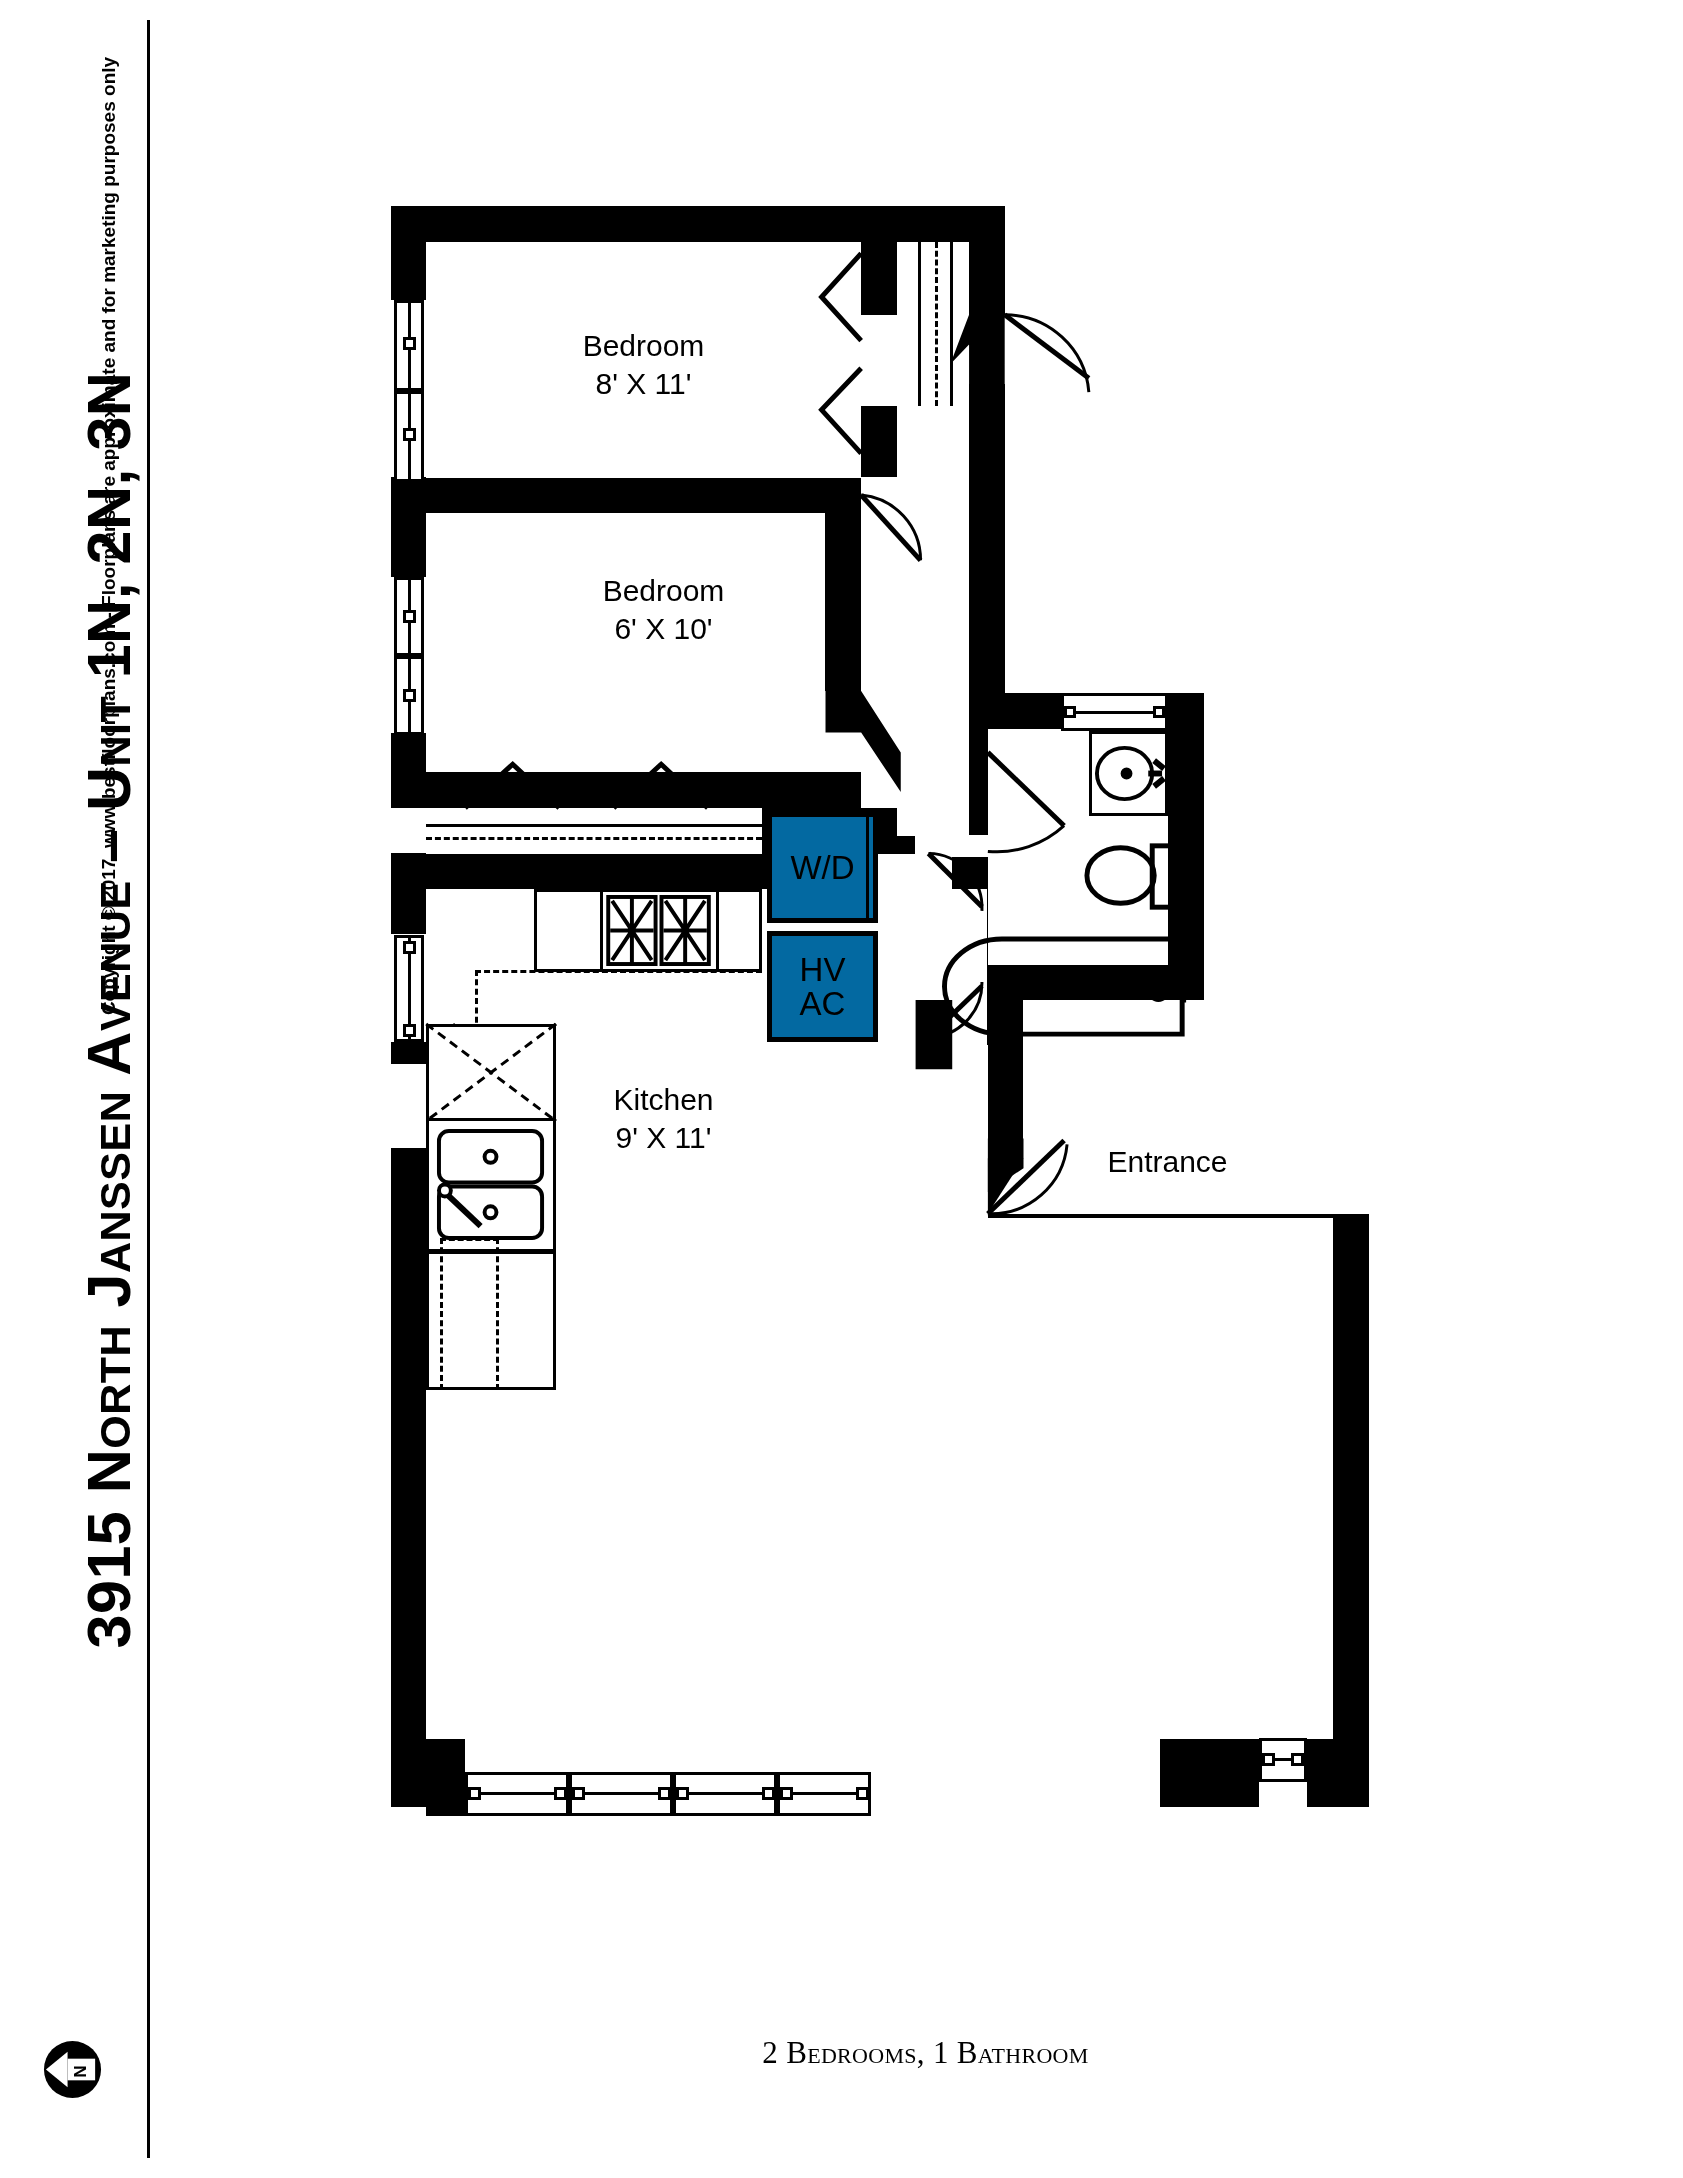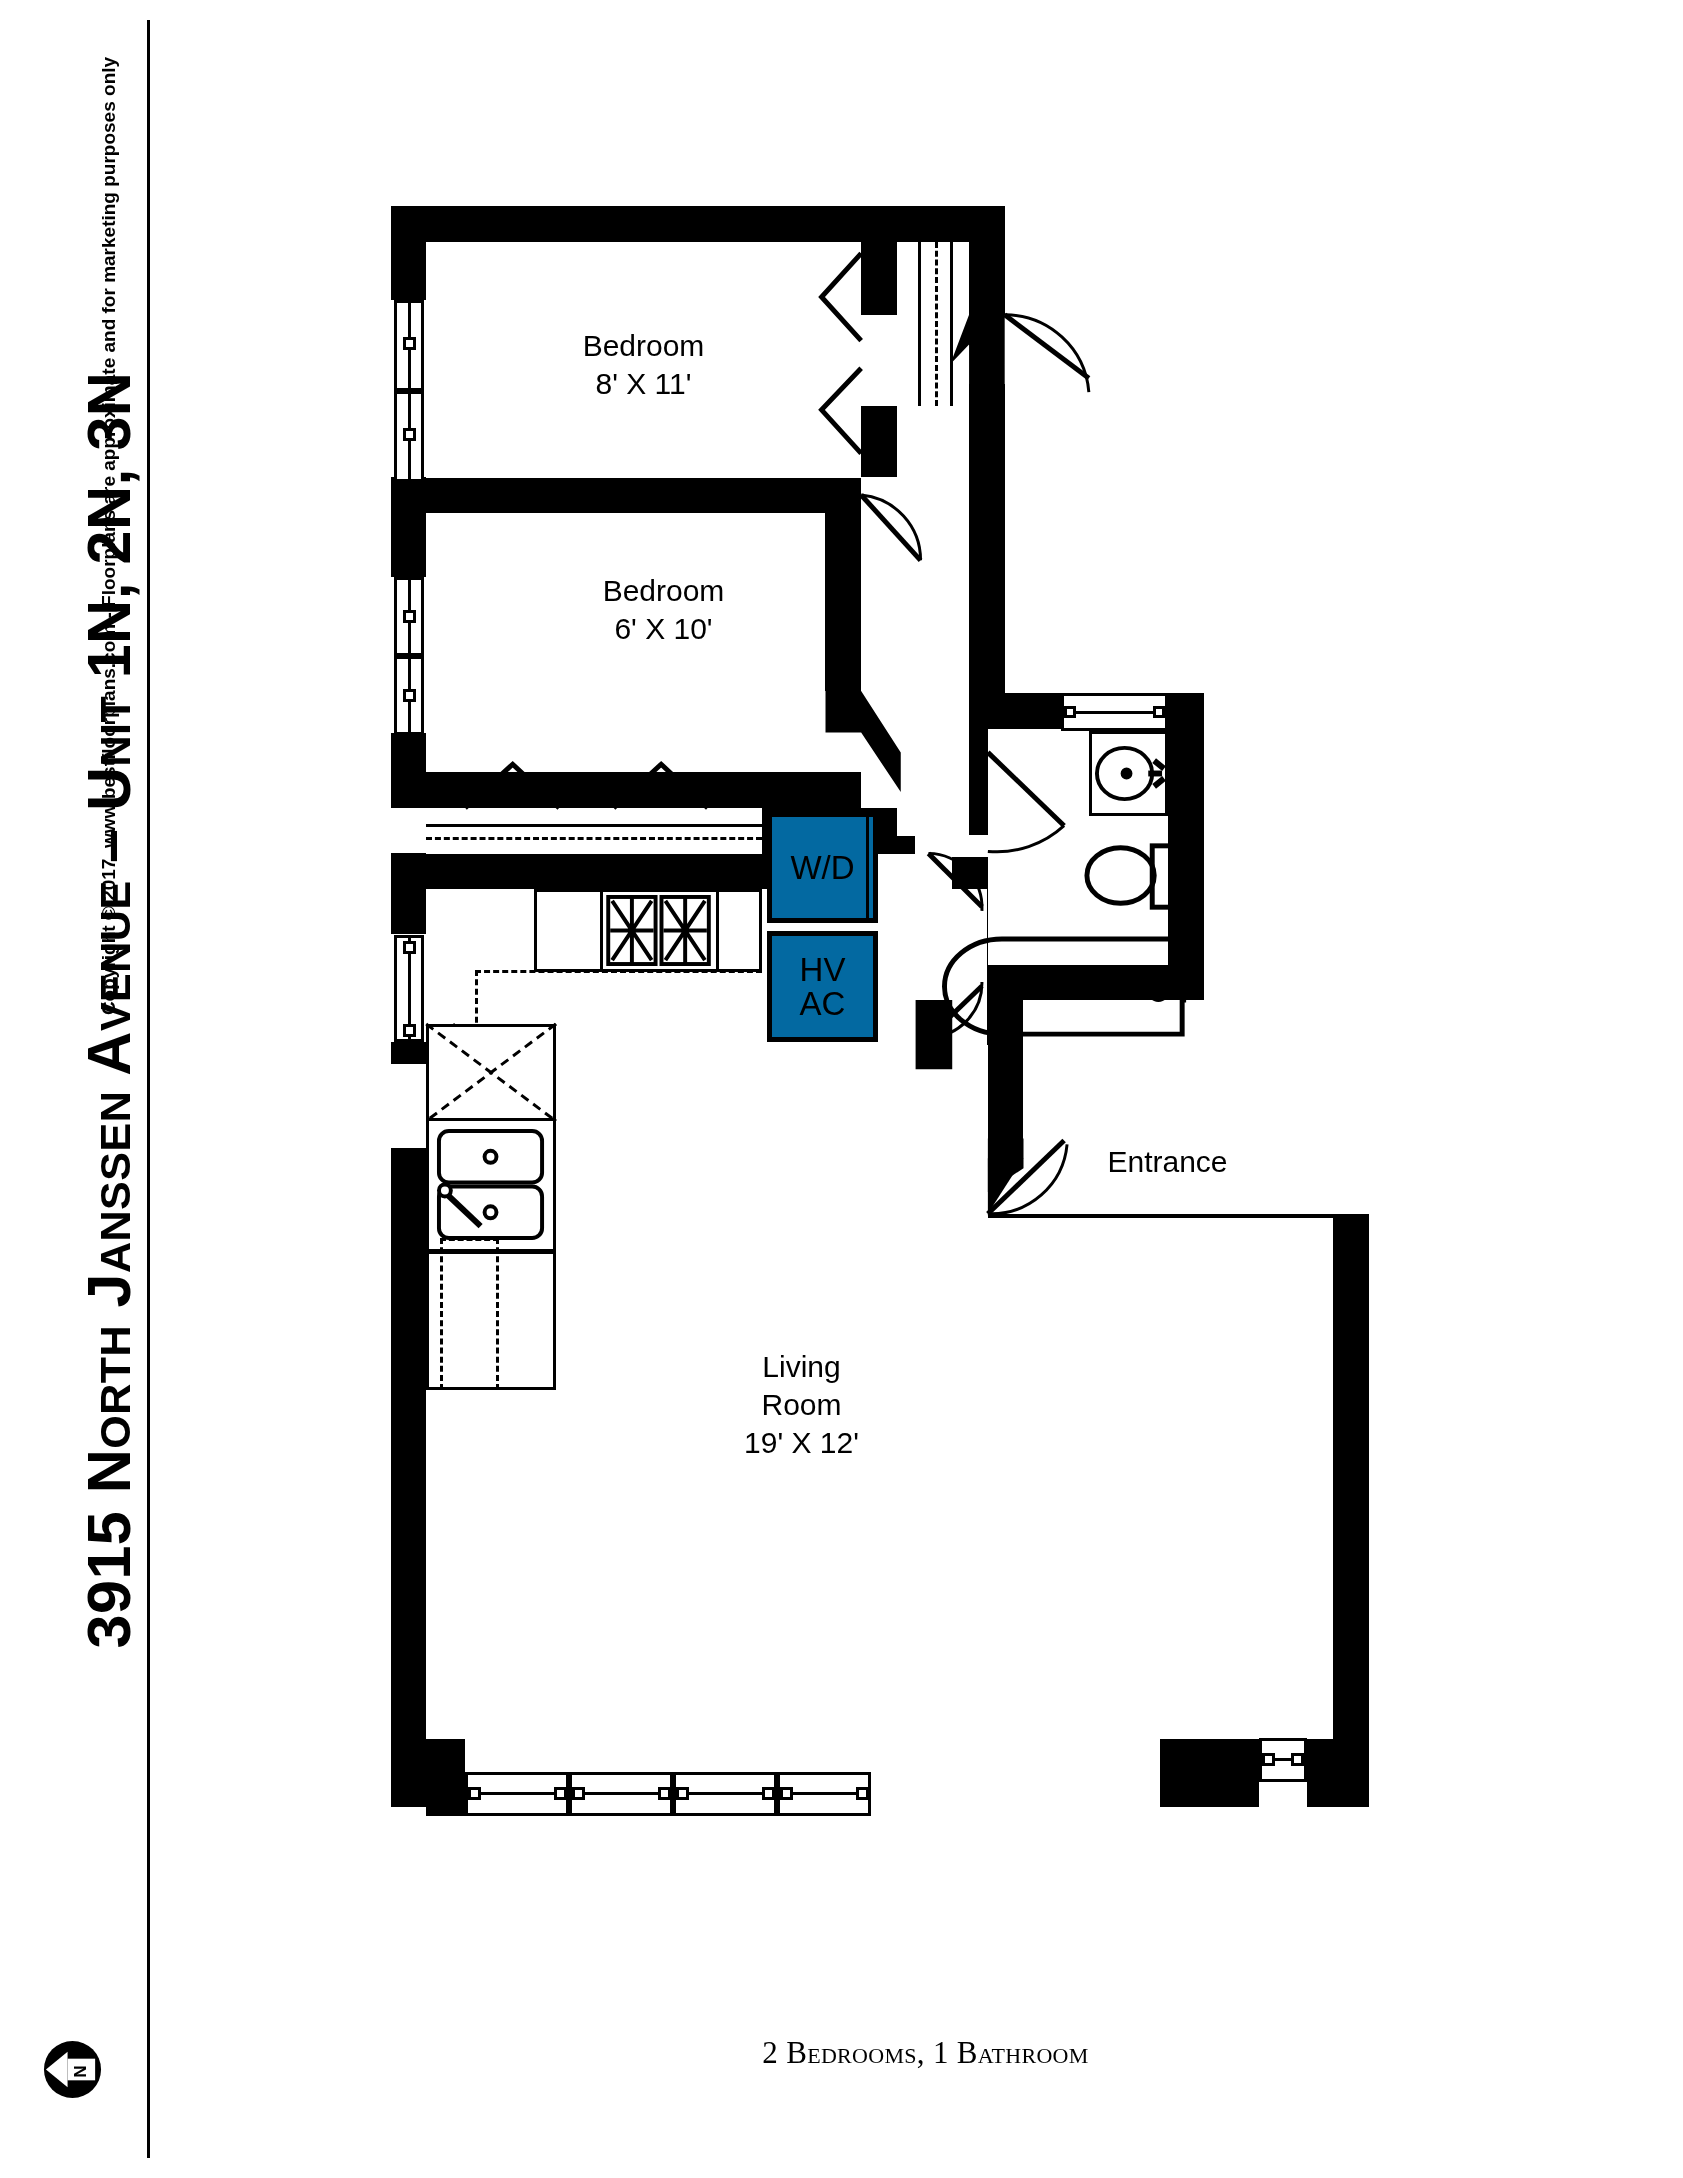--- a/index.html
+++ b/index.html
@@ -312,26 +312,25 @@
   <div class="label" style="left:317px;top:327px;width:317px;">
     <div>Bedroom</div>
     <div>8' X 11'</div>
   </div>
 
   <div class="label" style="left:337px;top:572px;width:317px;">
     <div>Bedroom</div>
     <div>6' X 10'</div>
   </div>
 
-
-  <div class="label" style="left:485px;top:1348px;width:297px;">
-    <div>Living</div>
-    <div>Room</div>
-    <div>19' X 12'</div>
-  </div>
+  <div class="label" style="left:347px;top:1081px;width:297px;">
+    <div>Kitchen</div>
+    <div>9' X 11'</div>
+  </div>
+
 
   <div class="label" style="left:851px;top:1143px;width:297px;">
     <div>Entrance</div>
   </div>
 
 </div>
 
 <div id="caption">
   <div>2 Bedrooms, 1 Bathroom</div>
 </div>

